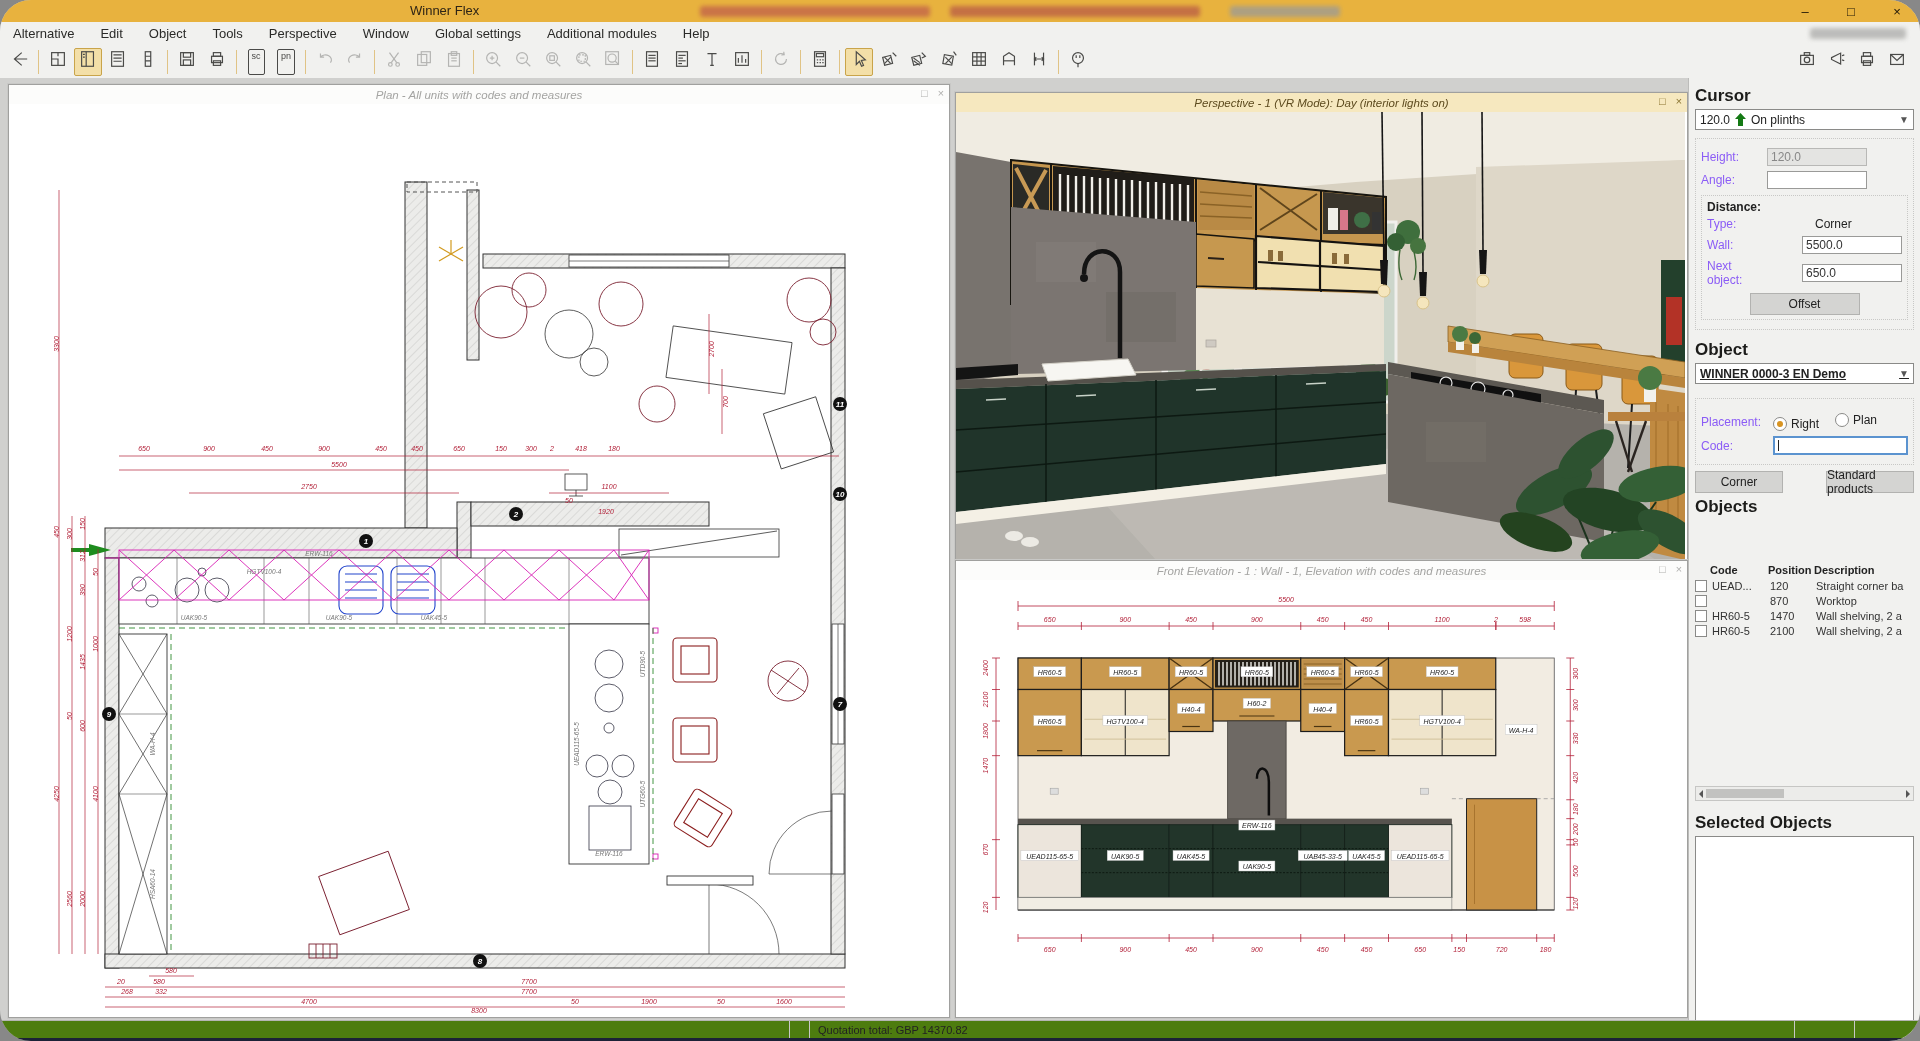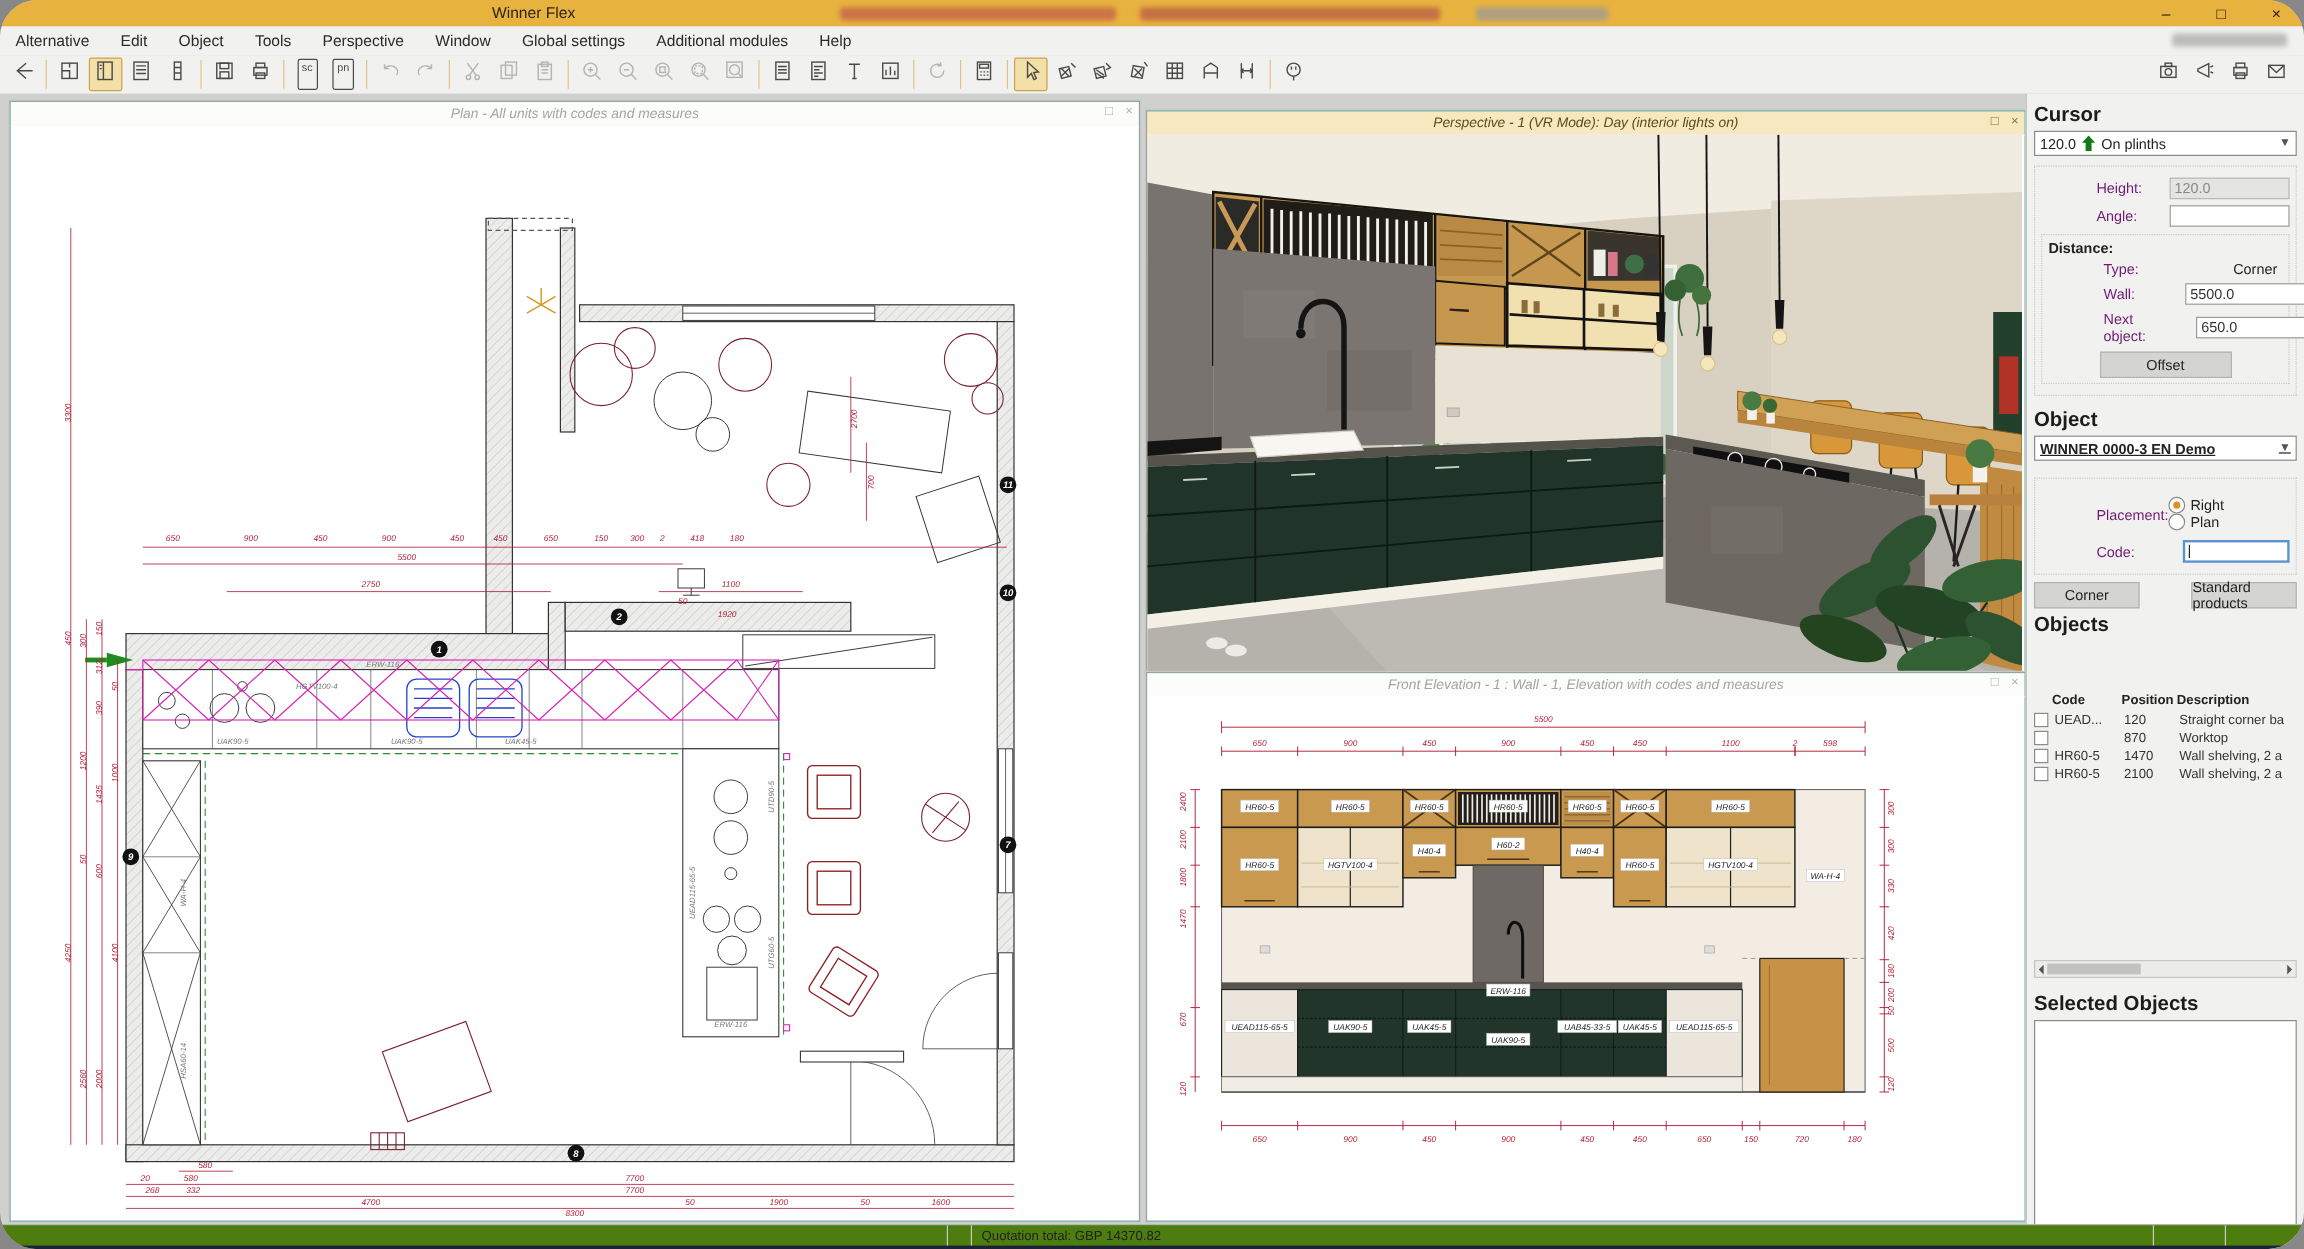--- a/index.html
+++ b/index.html
@@ -40,21 +40,21 @@
   .win-body{position:absolute;left:0;right:0;bottom:0;top:19px;overflow:hidden;background:#fff;}
   
   .sidebar{position:absolute;left:1688px;top:78px;width:232px;height:942px;background:#f1f1ef;
            border-left:1px solid #bcbcba;font-size:12px;box-sizing:border-box;padding:4px 6px;}
   .sb-label{font-weight:bold;font-size:17px;margin:4px 0 3px 0;color:#1c1c1a;}
   .sb-group{border:1px dotted #c8c8c6;padding:4px 5px;margin-bottom:5px;}
   .dropdown{display:flex;align-items:center;background:#fff;border:1px solid #8a8a88;height:19px;
             padding:0 4px;gap:5px;font-size:12px;}
   .dropdown .chev{margin-left:auto;color:#555;font-size:10px;}
   .fieldrow{display:flex;align-items:center;margin:5px 0;}
-  .fieldrow .flab{width:66px;color:#701a75;margin-left:46px;}
+  .fieldrow .flab{width:66px;color:#8b5cf6;}
   .tinput{border:1px solid #9a9a98;background:#fff;height:16px;font-size:12px;padding:0 3px;
           font-family:"Liberation Sans",sans-serif;width:92px;color:#333;}
   .tinput.dis{background:#e4e4e2;color:#888;border-color:#b8b8b6;}
   .btn{background:#d4d4d2;border:1px solid #b2b2b0;font-size:12px;color:#222;height:20px;
        display:flex;align-items:center;justify-content:center;}
   .radio{display:inline-flex;align-items:center;gap:4px;margin-right:16px;}
   .rdot{width:12px;height:12px;border:1px solid #8a8a88;border-radius:50%;background:#fff;
         display:inline-flex;align-items:center;justify-content:center;}
   .rdot.sel::after{content:"";width:6px;height:6px;border-radius:50%;background:#d89422;}
   .code-input{border:2px solid #5b93cf;background:#fff;height:15px;flex:1;position:relative;}

